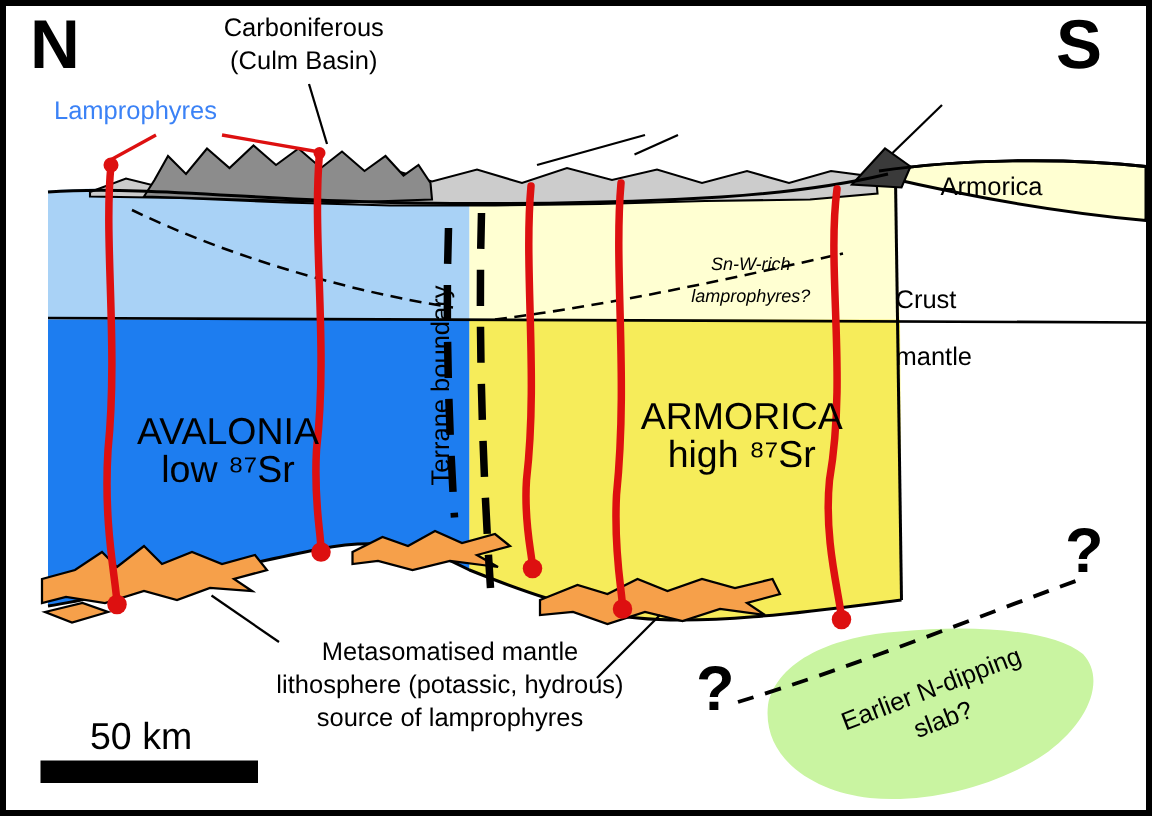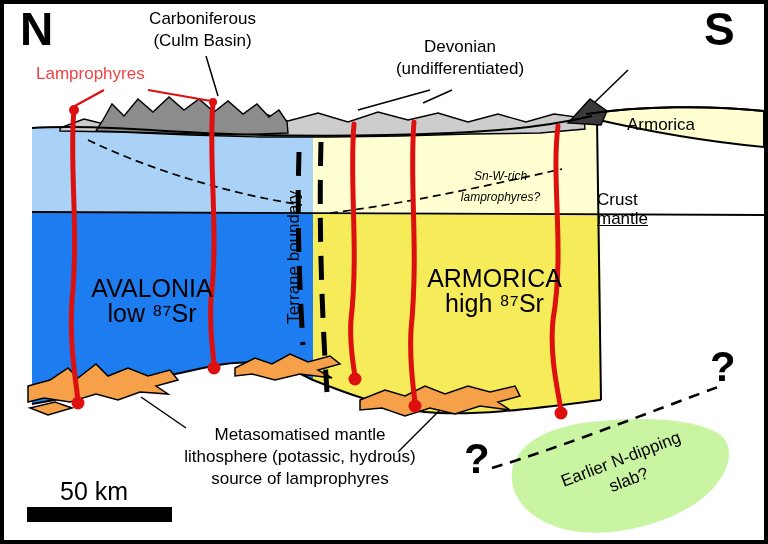--- a/index.html
+++ b/index.html
@@ -2,21 +2,21 @@
 <html><head>
 <meta charset="utf-8">
 <style>
   html,body{margin:0;padding:0;background:#fff;}
   .figure{position:relative;width:768px;height:544px;background:#fff;overflow:hidden;
           font-family:"Liberation Sans",sans-serif;}
   .figure svg{position:absolute;left:0;top:0;}
   .label{position:absolute;color:#000;white-space:nowrap;}
   .block{white-space:normal;}
   .center{text-align:center;}
-  .red{color:#ef4444;}
+  .red{color:#3b82f6;}
   .ns{font-size:46px;font-weight:700;line-height:46px;}
   .italic{font-style:italic;}
   .q{font-size:42px;font-weight:700;line-height:42px;}
   .t17{font-size:17px;line-height:22px;}
   .t16{font-size:12px;line-height:21px;}
   .t19{font-size:25px;line-height:25px;}
   .rot90{transform:rotate(-90deg);}
   .rot21{transform:rotate(-21deg);}
 </style>
 </head>
@@ -95,35 +95,31 @@
   <div class="label ns" style="left:20px;top:6px;">N</div>
   <div class="label ns" style="left:704px;top:6px;">S</div>
 
   <div class="label block center t17" style="left:105px;top:8px;width:195px;">
     <div>Carboniferous</div>
     <div>(Culm Basin)</div>
   </div>
 
   <div class="label red t17" style="left:36px;top:63px;">Lamprophyres</div>
 
-  <div class="label block center t17" style="left:355px;top:36px;width:210px;">
-    <div>Devonian</div>
-    <div>(undifferentiated)</div>
-  </div>
 
 
   <div class="label t17" style="left:627px;top:114px;">Armorica</div>
 
   <div class="label block center t16 italic" style="left:418px;top:166px;width:165px;">
     <div>Sn-W-rich</div>
     <div>lamprophyres?</div>
   </div>
 
   <div class="label t17" style="left:597px;top:189px;">Crust</div>
-  <div class="label t17" style="left:597px;top:208px;text-decoration:underline;">mantle</div>
+  <div class="label t17" style="left:597px;top:227px;">mantle</div>
 
   <div class="label center t17 rot90" style="left:209px;top:246px;width:170px;height:22px;">Terrane boundary</div>
 
   <div class="label block center t19" style="left:72px;top:276px;width:160px;">
     <div>AVALONIA</div>
     <div>low ⁸⁷Sr</div>
   </div>
 
   <div class="label block center t19" style="left:412px;top:266px;width:165px;">
     <div>ARMORICA</div>

